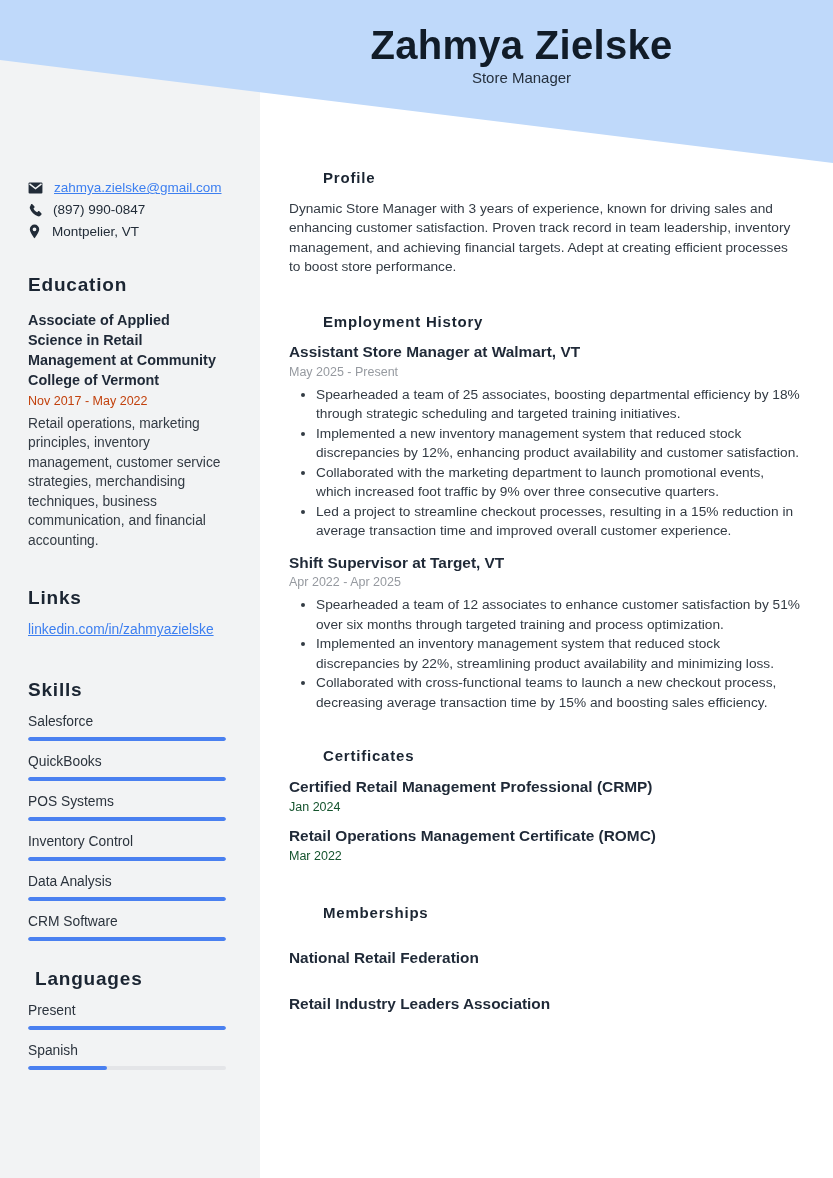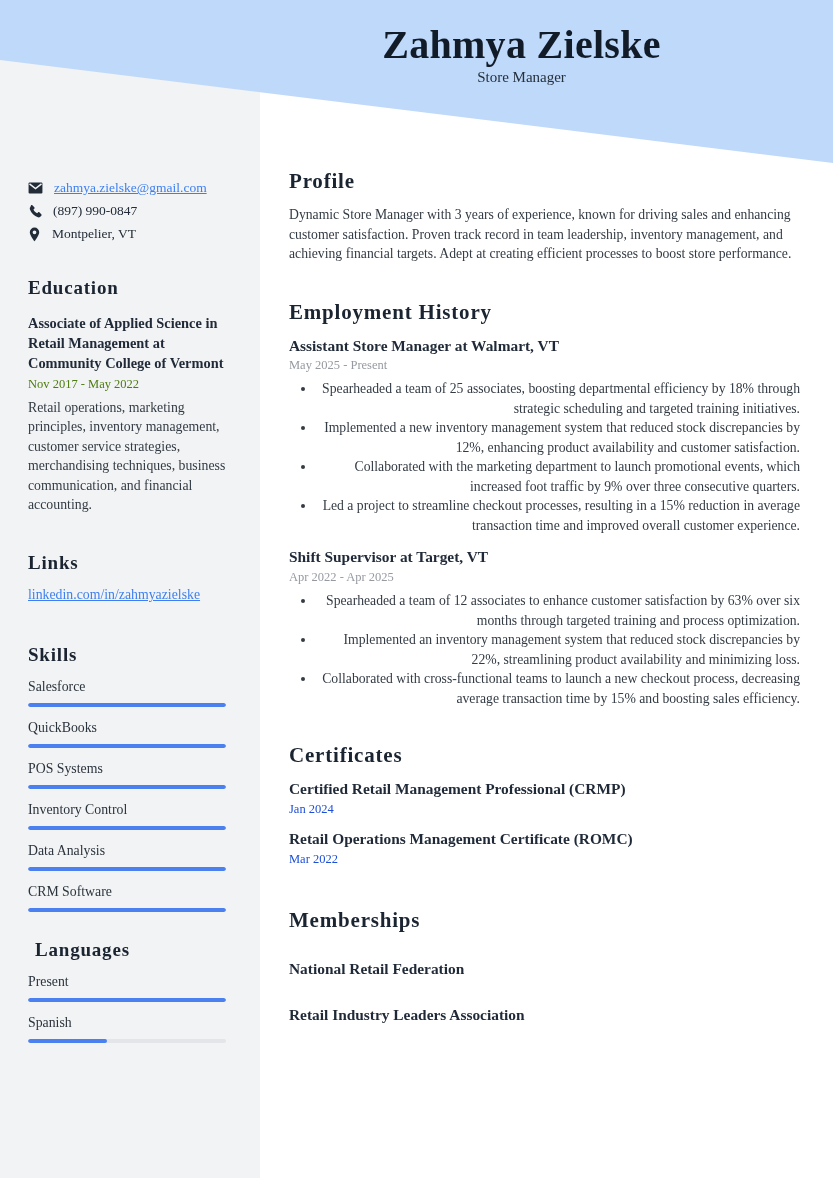--- a/index.html
+++ b/index.html
@@ -1,18 +1,18 @@
 <!DOCTYPE html>
 <html><head>
 <meta charset="utf-8">
 <style>
   html,body { margin:0; padding:0; background:#ffffff; }
   .page {
     position:relative; width:833px; height:1178px; overflow:hidden;
-    background:#ffffff; font-family:Liberation Serif, serif;
+    background:#ffffff; font-family:Liberation Sans, sans-serif;
   }
   
   .sidebar-bg {
     position:absolute; top:0; left:0; width:260px; height:1178px;
     background:#f2f3f4; z-index:1;
   }
   .blue-header {
     position:absolute; top:0; left:0; width:833px; height:163px;
     background:#bfd9fa; z-index:2;
     clip-path:polygon(0 0, 100% 0, 100% 100%, 0 60px);
@@ -31,46 +31,46 @@
   }
   .contact-row { display:flex; align-items:center; gap:11px; margin-bottom:7px; font-size:13.5px; color:#222c38; }
   .contact-row svg { flex:0 0 auto; display:block; }
   a.link { color:#3d7ff0; text-decoration:underline; }
   .contact-row span { color:#222c38; }
   .side-heading {
     font-size:19px; font-weight:bold; letter-spacing:0.8px; color:#1b2532; line-height:1.1;
   }
   .edu-heading { margin-top:36px; }
   .edu-degree { font-weight:bold; font-size:14.4px; line-height:20px; color:#1f2937; margin-top:14px; }
-  .edu-dates { font-size:12.5px; color:#4d7c0f; margin-top:4px; }
+  .edu-dates { font-size:12.5px; color:#c2410c; margin-top:4px; }
   .edu-desc { font-size:13.8px; line-height:19.5px; color:#333b44; margin-top:6px; }
   .links-heading { margin-top:38px; }
   .side-link { display:inline-block; margin-top:13px; font-size:13.8px; }
   .skills-heading { margin-top:42px; }
   .skill-item { margin-top:13px; }
   .skill-label { font-size:13.8px; color:#2b333d; }
   .bar { margin-top:8px; height:4px; border-radius:2px; background:#e4e5e8; overflow:hidden; }
   .bar-fill { height:100%; background:#4a80f0; border-radius:2px; width:0; }
   .langs-heading { margin-top:28px;margin-left:7px; }
   
   .main {
     position:absolute; left:289px; top:170px; width:511px; z-index:3;
   }
-  .main-heading { font-size:21px; font-weight:bold; letter-spacing:0.8px; color:#1b2532; line-height:1.1; }
+  .main-heading { font-size:15px; font-weight:bold; letter-spacing:0.8px; color:#1b2532; line-height:1.1;margin-left:34px; }
   .profile-text { margin-top:12px; font-size:13.7px; line-height:19.5px; color:#333b44; }
   .employment-heading { margin-top:37px; }
   .job { margin-top:13px; }
   .job-title { font-size:15.4px; font-weight:bold; color:#1f2937; line-height:1.15; }
   .job-dates { font-size:12.5px; color:#969aa0; margin-top:4px; }
-  ul.bullets { margin:6px 0 0 0; padding-left:27px;text-align:right; }
+  ul.bullets { margin:6px 0 0 0; padding-left:27px; }
   ul.bullets li { font-size:13.7px; line-height:19.5px; color:#333b44; }
   .certificates-heading { margin-top:36px; }
   .cert { margin-top:13px; }
   .cert-title { font-size:15.4px; font-weight:bold; color:#1f2937; }
-  .cert-date { font-size:12.5px; color:#1d4ed8; margin-top:4px; }
+  .cert-date { font-size:12.5px; color:#14532d; margin-top:4px; }
   .memberships-heading { margin-top:42px; }
   .membership { margin-top:28px; font-size:15.4px; font-weight:bold; color:#1f2937; }
 </style>
 </head>
 <body>
 
 <div class="page">
 
   <div class="sidebar-bg"></div>
   <div class="blue-header"></div>
@@ -179,21 +179,21 @@
         <li>Implemented a new inventory management system that reduced stock discrepancies by 12%, enhancing product availability and customer satisfaction.</li>
         <li>Collaborated with the marketing department to launch promotional events, which increased foot traffic by 9% over three consecutive quarters.</li>
         <li>Led a project to streamline checkout processes, resulting in a 15% reduction in average transaction time and improved overall customer experience.</li>
       </ul>
     </div>
 
     <div class="job">
       <div class="job-title">Shift Supervisor at Target, VT</div>
       <div class="job-dates">Apr 2022 - Apr 2025</div>
       <ul class="bullets">
-        <li>Spearheaded a team of 12 associates to enhance customer satisfaction by 63% over six months through targeted training and process optimization.</li>
+        <li>Spearheaded a team of 12 associates to enhance customer satisfaction by 51% over six months through targeted training and process optimization.</li>
         <li>Implemented an inventory management system that reduced stock discrepancies by 22%, streamlining product availability and minimizing loss.</li>
         <li>Collaborated with cross-functional teams to launch a new checkout process, decreasing average transaction time by 15% and boosting sales efficiency.</li>
       </ul>
     </div>
 
     <div class="main-heading certificates-heading">Certificates</div>
     <div class="cert">
       <div class="cert-title">Certified Retail Management Professional (CRMP)</div>
       <div class="cert-date">Jan 2024</div>
     </div>

